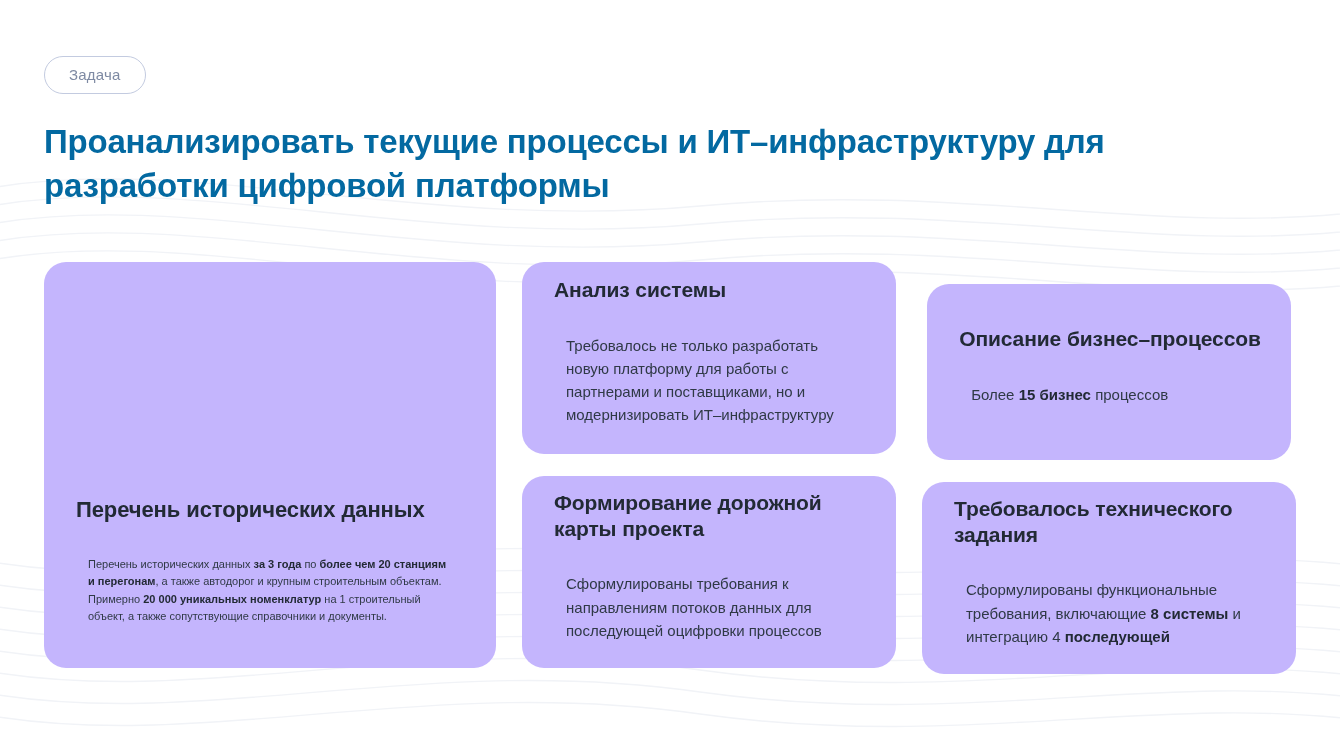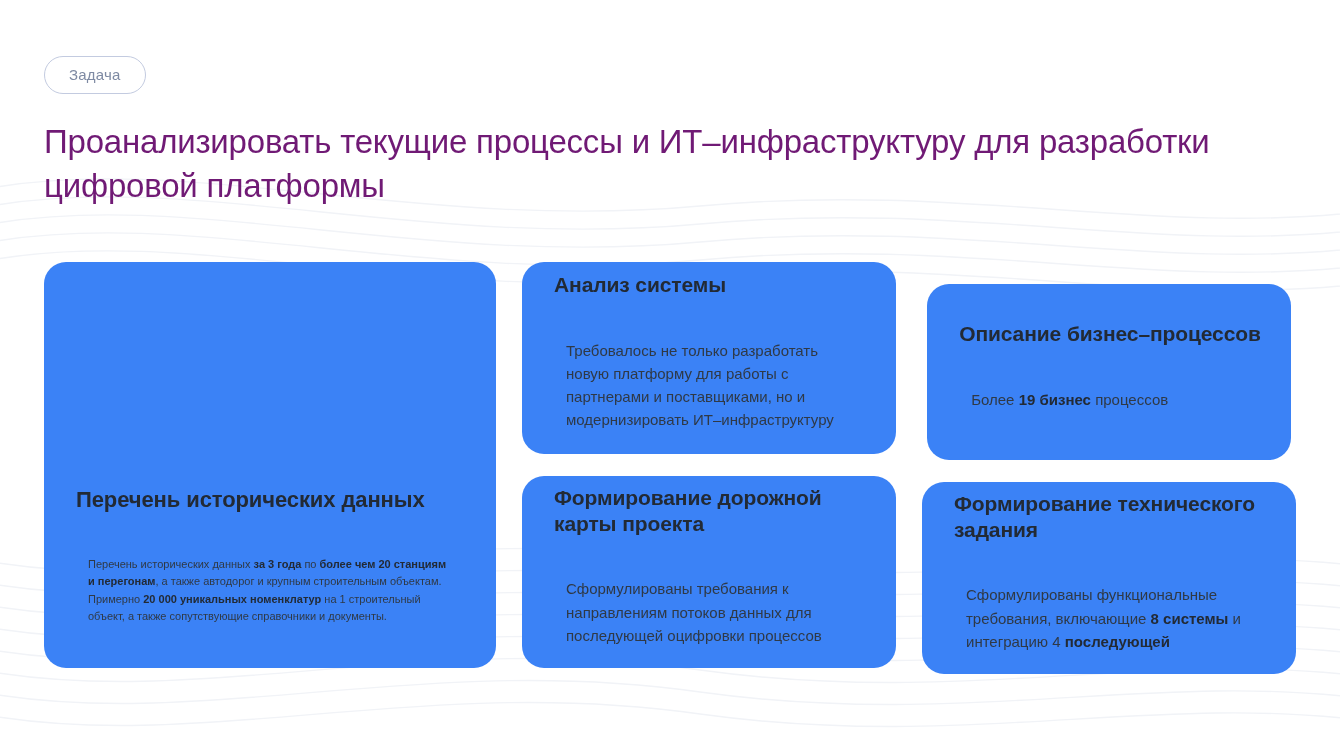--- a/index.html
+++ b/index.html
@@ -42,22 +42,22 @@
     color: #7e8aa3;
     letter-spacing: 0.2px;
     background: transparent;
   }
 
   
   .title {
     margin: 26px 0 0 0;
     font-size: 33px;
     line-height: 1.34;
-    font-weight: normal;
-    color: #701a75;
+    font-weight: bold;
+    color: #0369a1;
     letter-spacing: -0.2px;
     max-width: 1180px;
   }
 
   
   .cards {
     position: absolute;
     left: 44px;
     top: 262px;
     width: 1252px;
@@ -77,28 +77,27 @@
     gap: 22px;
   }
   .col-right {
     width: 374px;
     display: flex;
     flex-direction: column;
     gap: 22px;
   }
 
   .card {
-    background: #3b82f6;
+    background: #c4b5fd;
     border-radius: 22px;
     box-sizing: border-box;
     padding: 30px 30px 30px 32px;
     display: flex;
     flex-direction: column;
     justify-content: center;
-    gap: 10px;
   }
   .card.tall {
     height: 406px;
     justify-content: flex-end;
   }
   .card.mid-top { height: 192px; }
   .card.mid-bottom { height: 192px; }
   .card.right-top { height: 192px; }
   .card.right-bottom { height: 192px; }
 
@@ -167,22 +166,22 @@
       </div>
       <div class="card mid-bottom">
         <h3>Формирование дорожной карты проекта</h3>
         <p>Сформулированы требования к направлениям потоков данных для последующей оцифровки процессов</p>
       </div>
     </div>
 
     <div class="col-right">
       <div class="card right-top">
         <h3>Описание бизнес–процессов</h3>
-        <p>Более <b>19 бизнес</b> процессов</p>
+        <p>Более <b>15 бизнес</b> процессов</p>
       </div>
       <div class="card right-bottom">
-        <h3>Формирование технического задания</h3>
+        <h3>Требовалось технического задания</h3>
         <p>Сформулированы функциональные требования, включающие <b>8 системы</b> и интеграцию 4 <b>последующей</b></p>
       </div>
     </div>
 
   </div>
 </div>
 
 </body></html>

